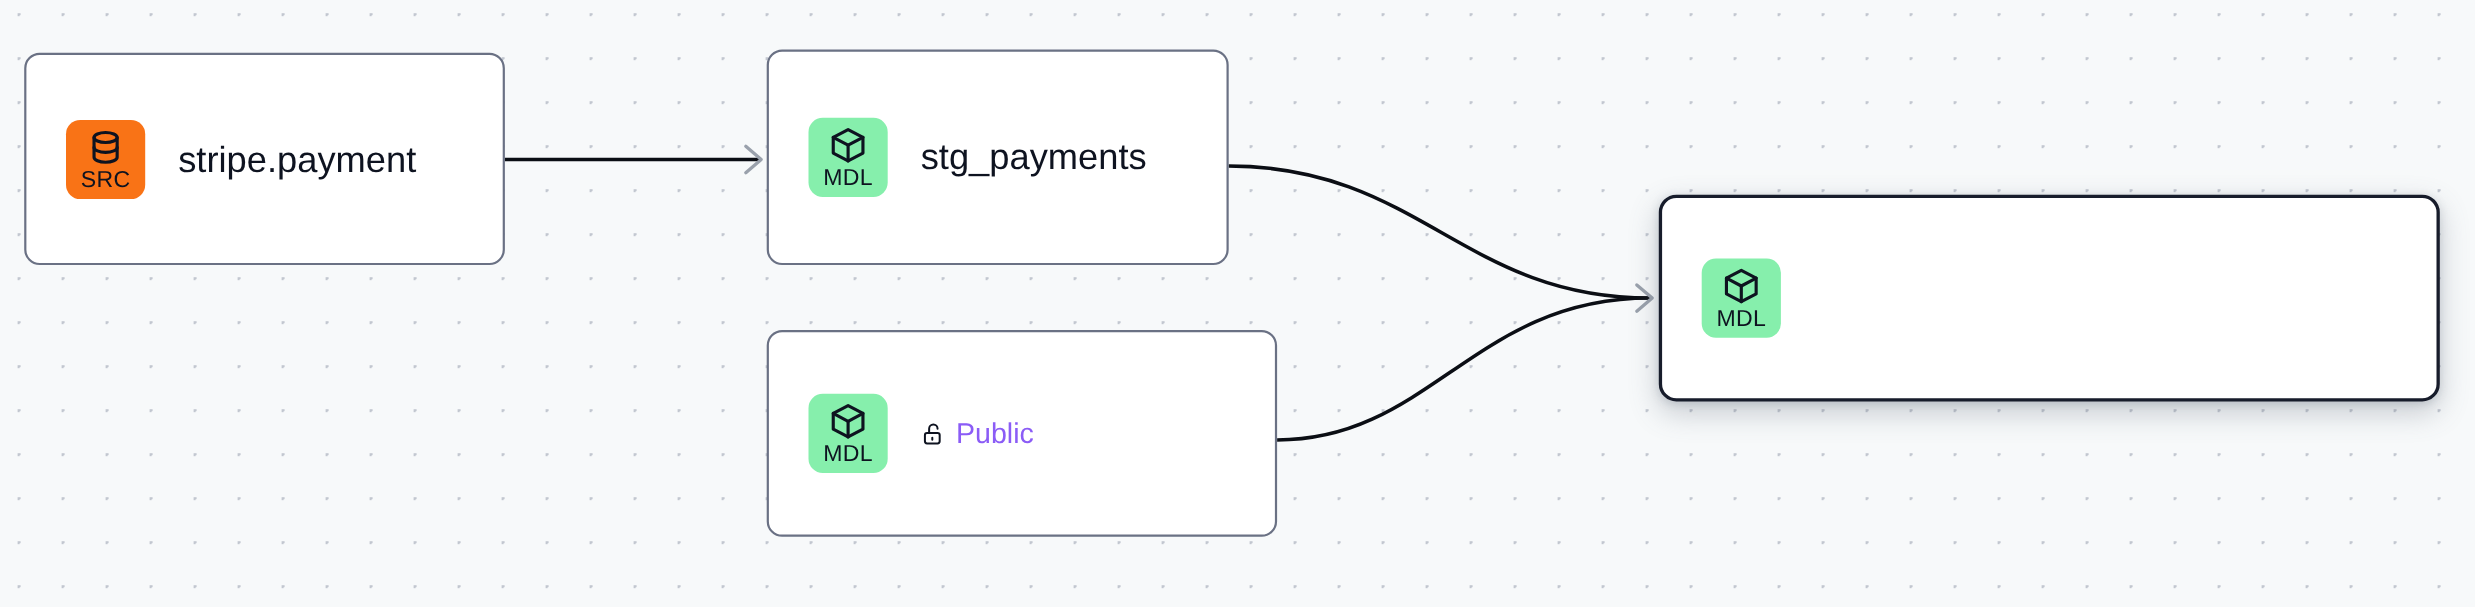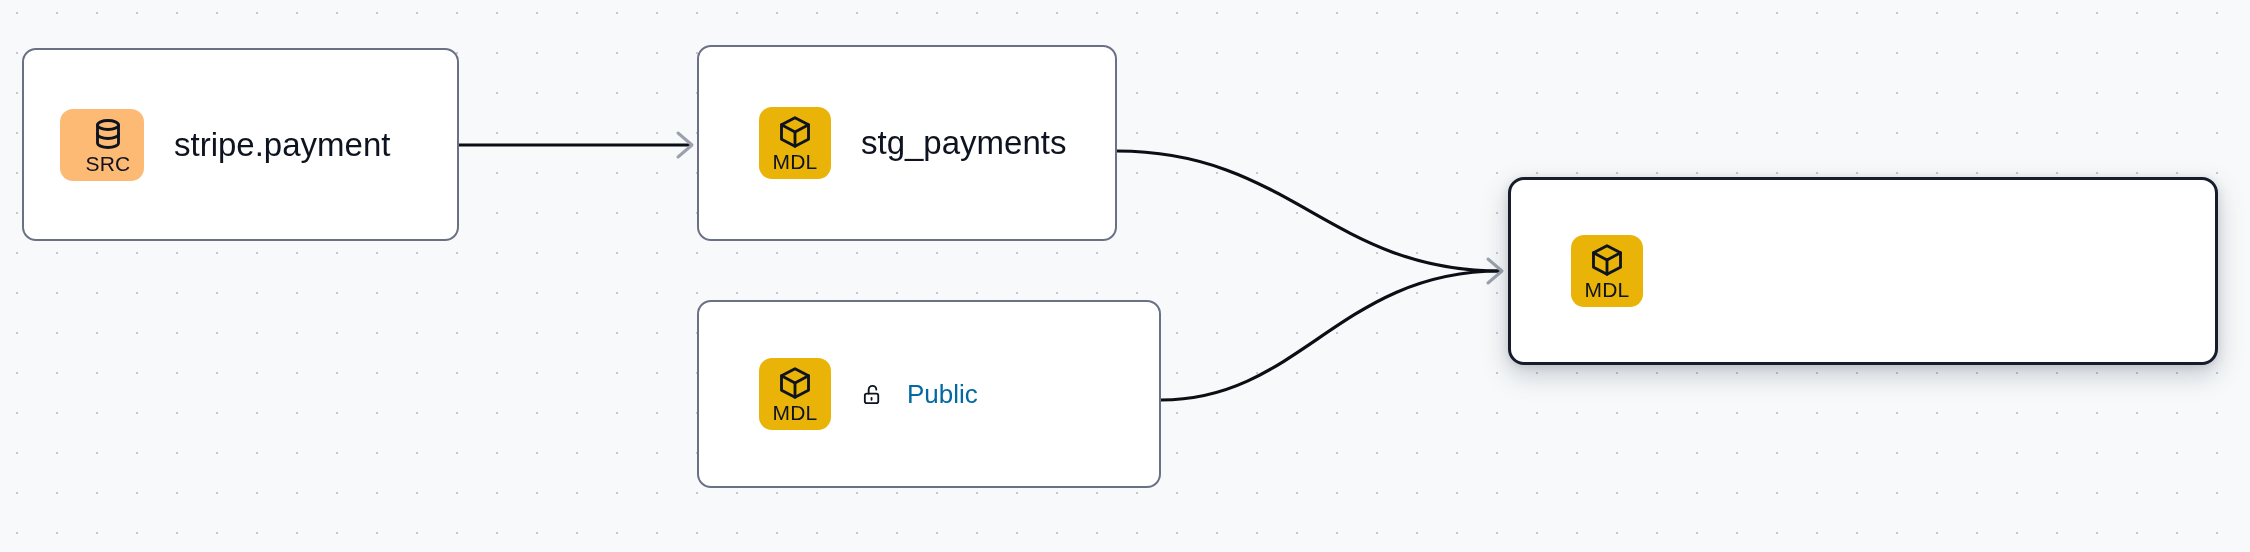--- a/index.html
+++ b/index.html
@@ -71,22 +71,22 @@
     flex: 0 0 auto;
     width: 72px;
     height: 72px;
     border-radius: 13px;
     display: flex;
     flex-direction: column;
     align-items: center;
     justify-content: center;
     gap: 1px;
   }
-  .badge.src { background: #fdba74; padding-left: 12px; }
-  .badge.mdl { background: #eab308; margin-left: 24px; }
+  .badge.src { background: #f97316; }
+  .badge.mdl { background: #86efac; }
   .badge svg { display: block; }
   .badge-text {
     font-size: 21px;
     line-height: 21px;
     color: #0e1320;
     letter-spacing: 0.2px;
     font-family: "Liberation Sans", sans-serif;
   }
 
   
@@ -100,24 +100,24 @@
   .node-title {
     font-size: 33px;
     line-height: 40px;
     color: #0e1320;
     white-space: nowrap;
     font-family: "Liberation Sans", sans-serif;
   }
   .node-meta {
     display: flex;
     align-items: center;
-    gap: 23px;
+    gap: 9px;
     font-size: 26px;
     line-height: 30px;
-    color: #0369a1;
+    color: #8b5cf6;
   }
   .node-meta svg { display: block; flex: 0 0 auto; }
 
   
   #node-stripe-payment { left: 22px;   top: 48px;  width: 437px; height: 193px; }
   #node-stg-payments   { left: 697px;  top: 45px;  width: 420px; height: 196px; }
   #node-fct-orders     { left: 697px;  top: 300px; width: 464px; height: 188px; }
   #node-agg-journey    { left: 1508px; top: 177px; width: 710px; height: 188px; }
 </style>
 </head>

